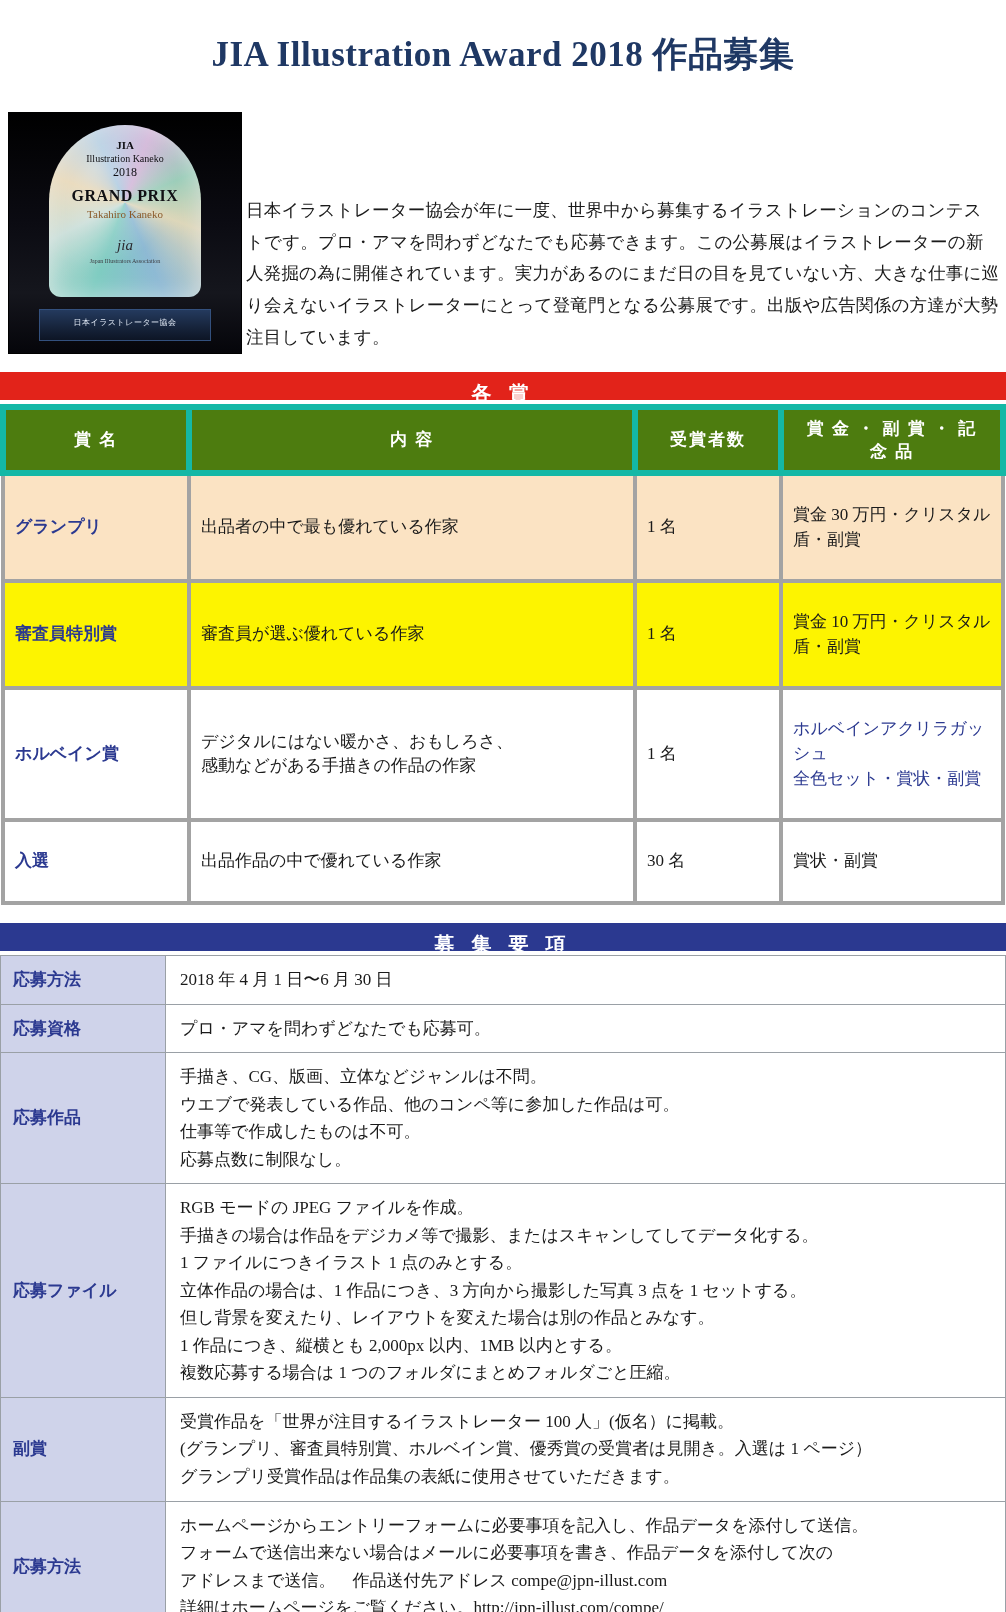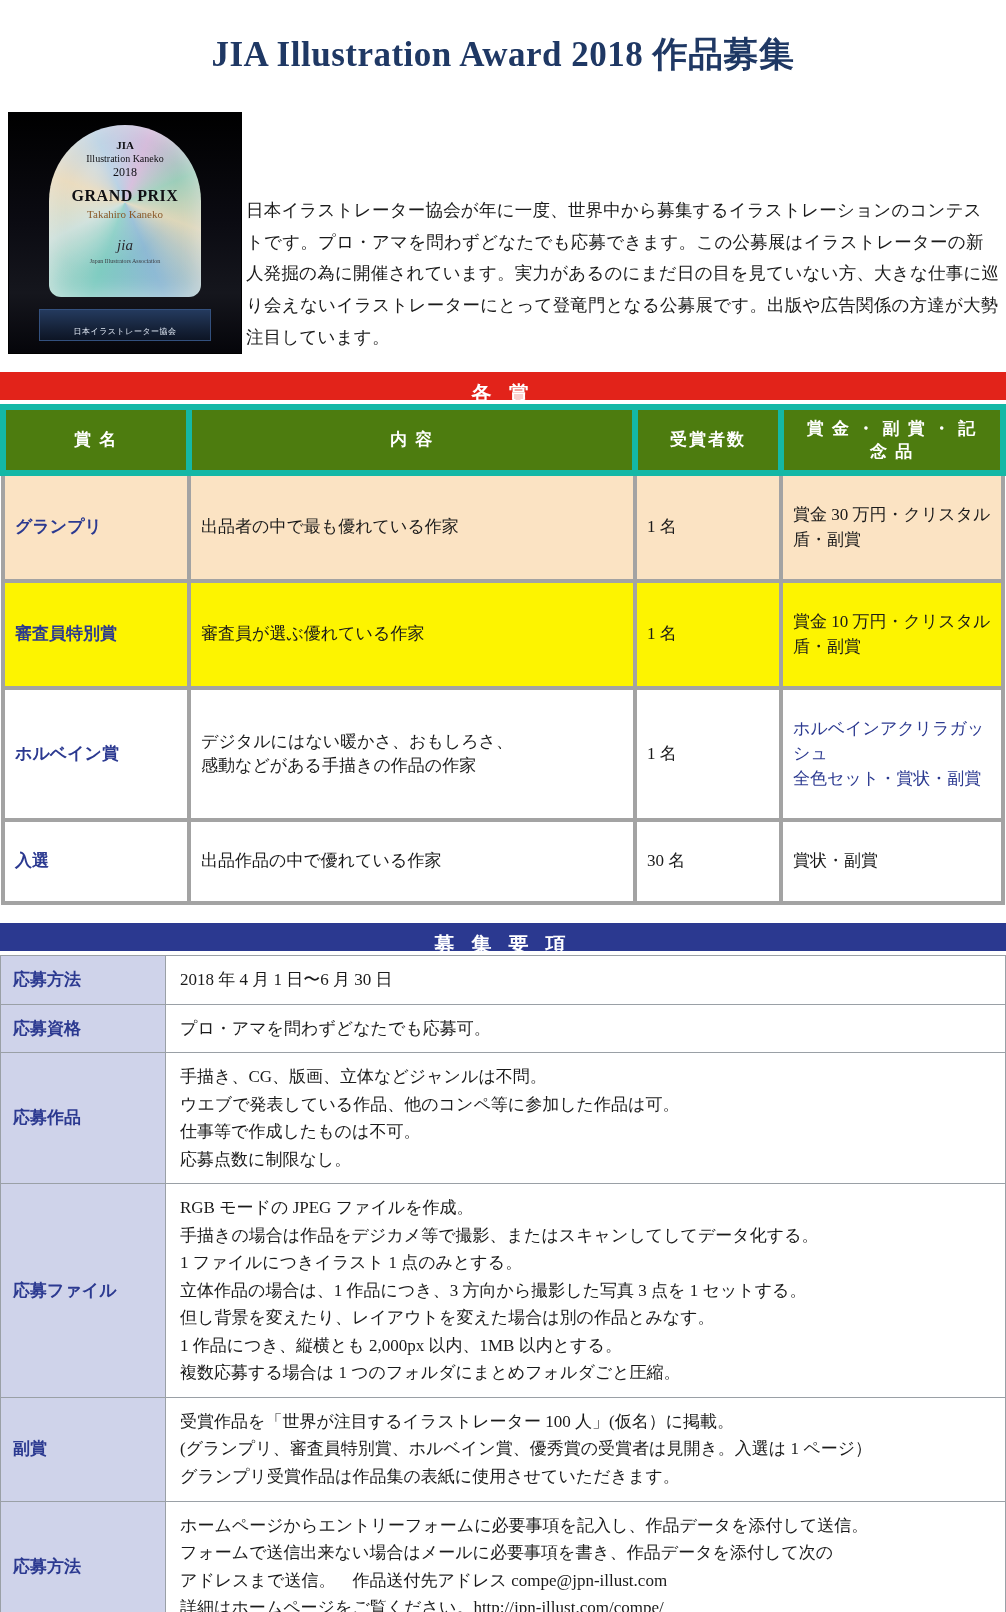--- a/index.html
+++ b/index.html
@@ -111,21 +111,20 @@
     background: linear-gradient(#243a5e, #16233a 60%, #0d1525);
     border: 1px solid #33507d;
   }
   .trophy-base-text {
     position: absolute;
     left: 0; right: 0; top: 7px;
     text-align: center;
     color: #dfe7f3;
     font-size: 8px;
     letter-spacing: 0.5px;
-    margin-top: 9px;
   }
   .intro-text {
     flex: 1;
     font-size: 17.5px;
     line-height: 1.82;
     padding-top: 14px;
     letter-spacing: 0.2px;
   }
 
   

